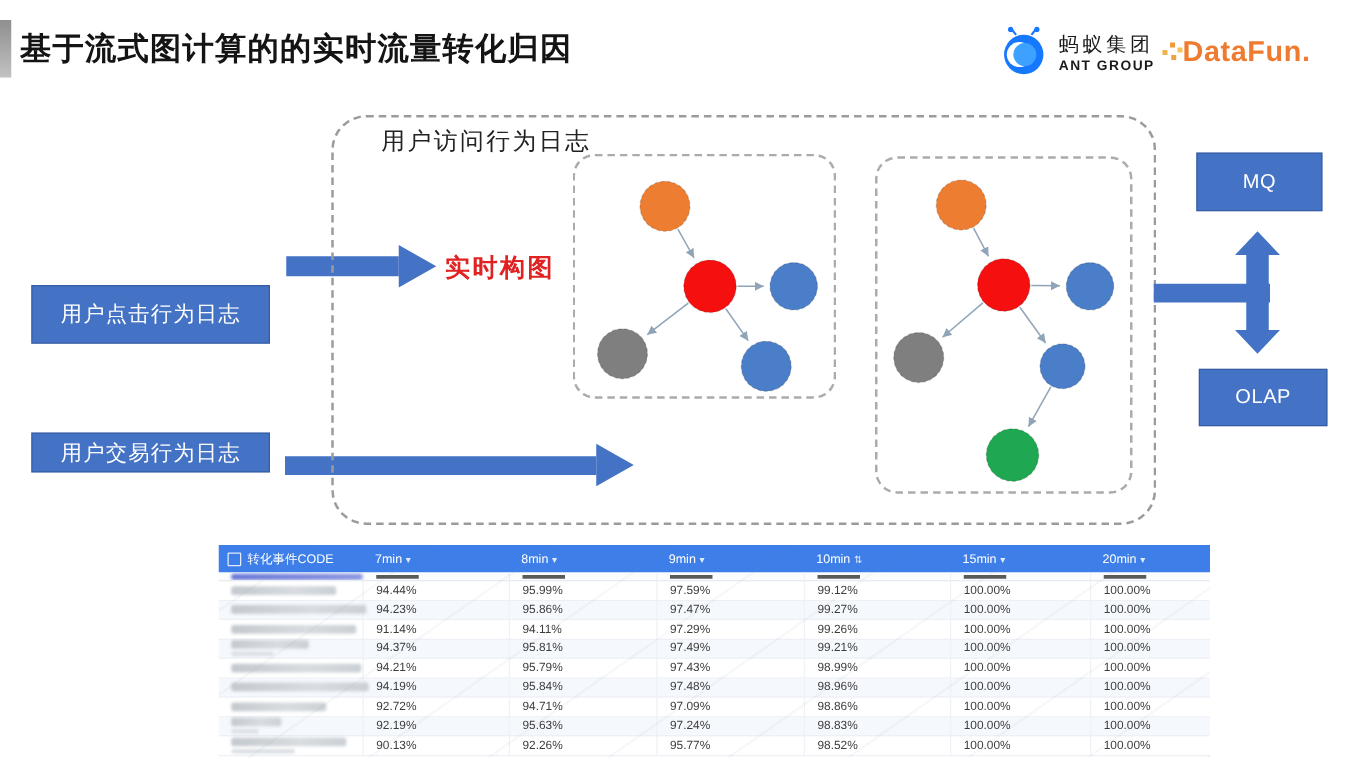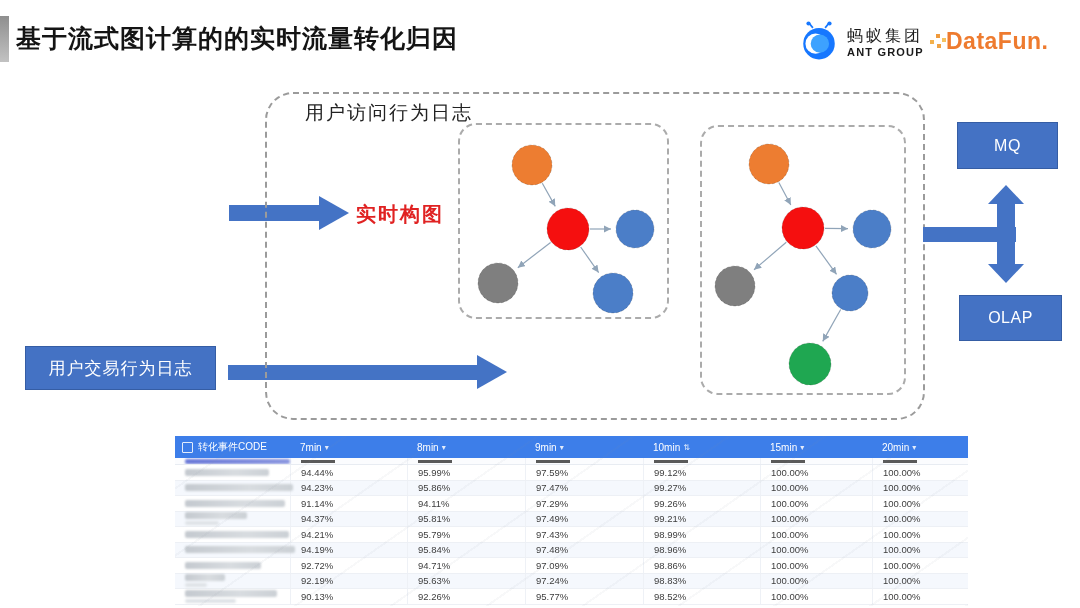--- a/index.html
+++ b/index.html
@@ -101,21 +101,22 @@
     </span>
   </div>
   <div class="df-pixels">
       <i></i>
       <i></i>
       <i></i>
       <i></i>
     </div>
   <div class="datafun-logo">DataFun.</div>
 
-  <div class="src-box" style="left:25px;top:346px;height:44px">用户交易行为日志</div>
+  <div class="src-box" style="left:25px;top:228px">用户点击行为日志</div>
+  <div class="src-box" style="left:25px;top:346px;height:32px">用户交易行为日志</div>
 
   <div class="shaft" style="left:229px;top:205px;width:90px;height:16px"></div>
   <div class="tri-right" style="left:319px;top:196px"></div>
   <div class="stage-label" style="left:356px;top:201px">实时构图</div>
 
   <div class="shaft" style="left:228px;top:365px;width:249px;height:15px"></div>
   <div class="tri-right" style="left:477px;top:355px"></div>
 
   <div class="engine-box"></div>
   <div class="engine-title">用户访问行为日志</div>

